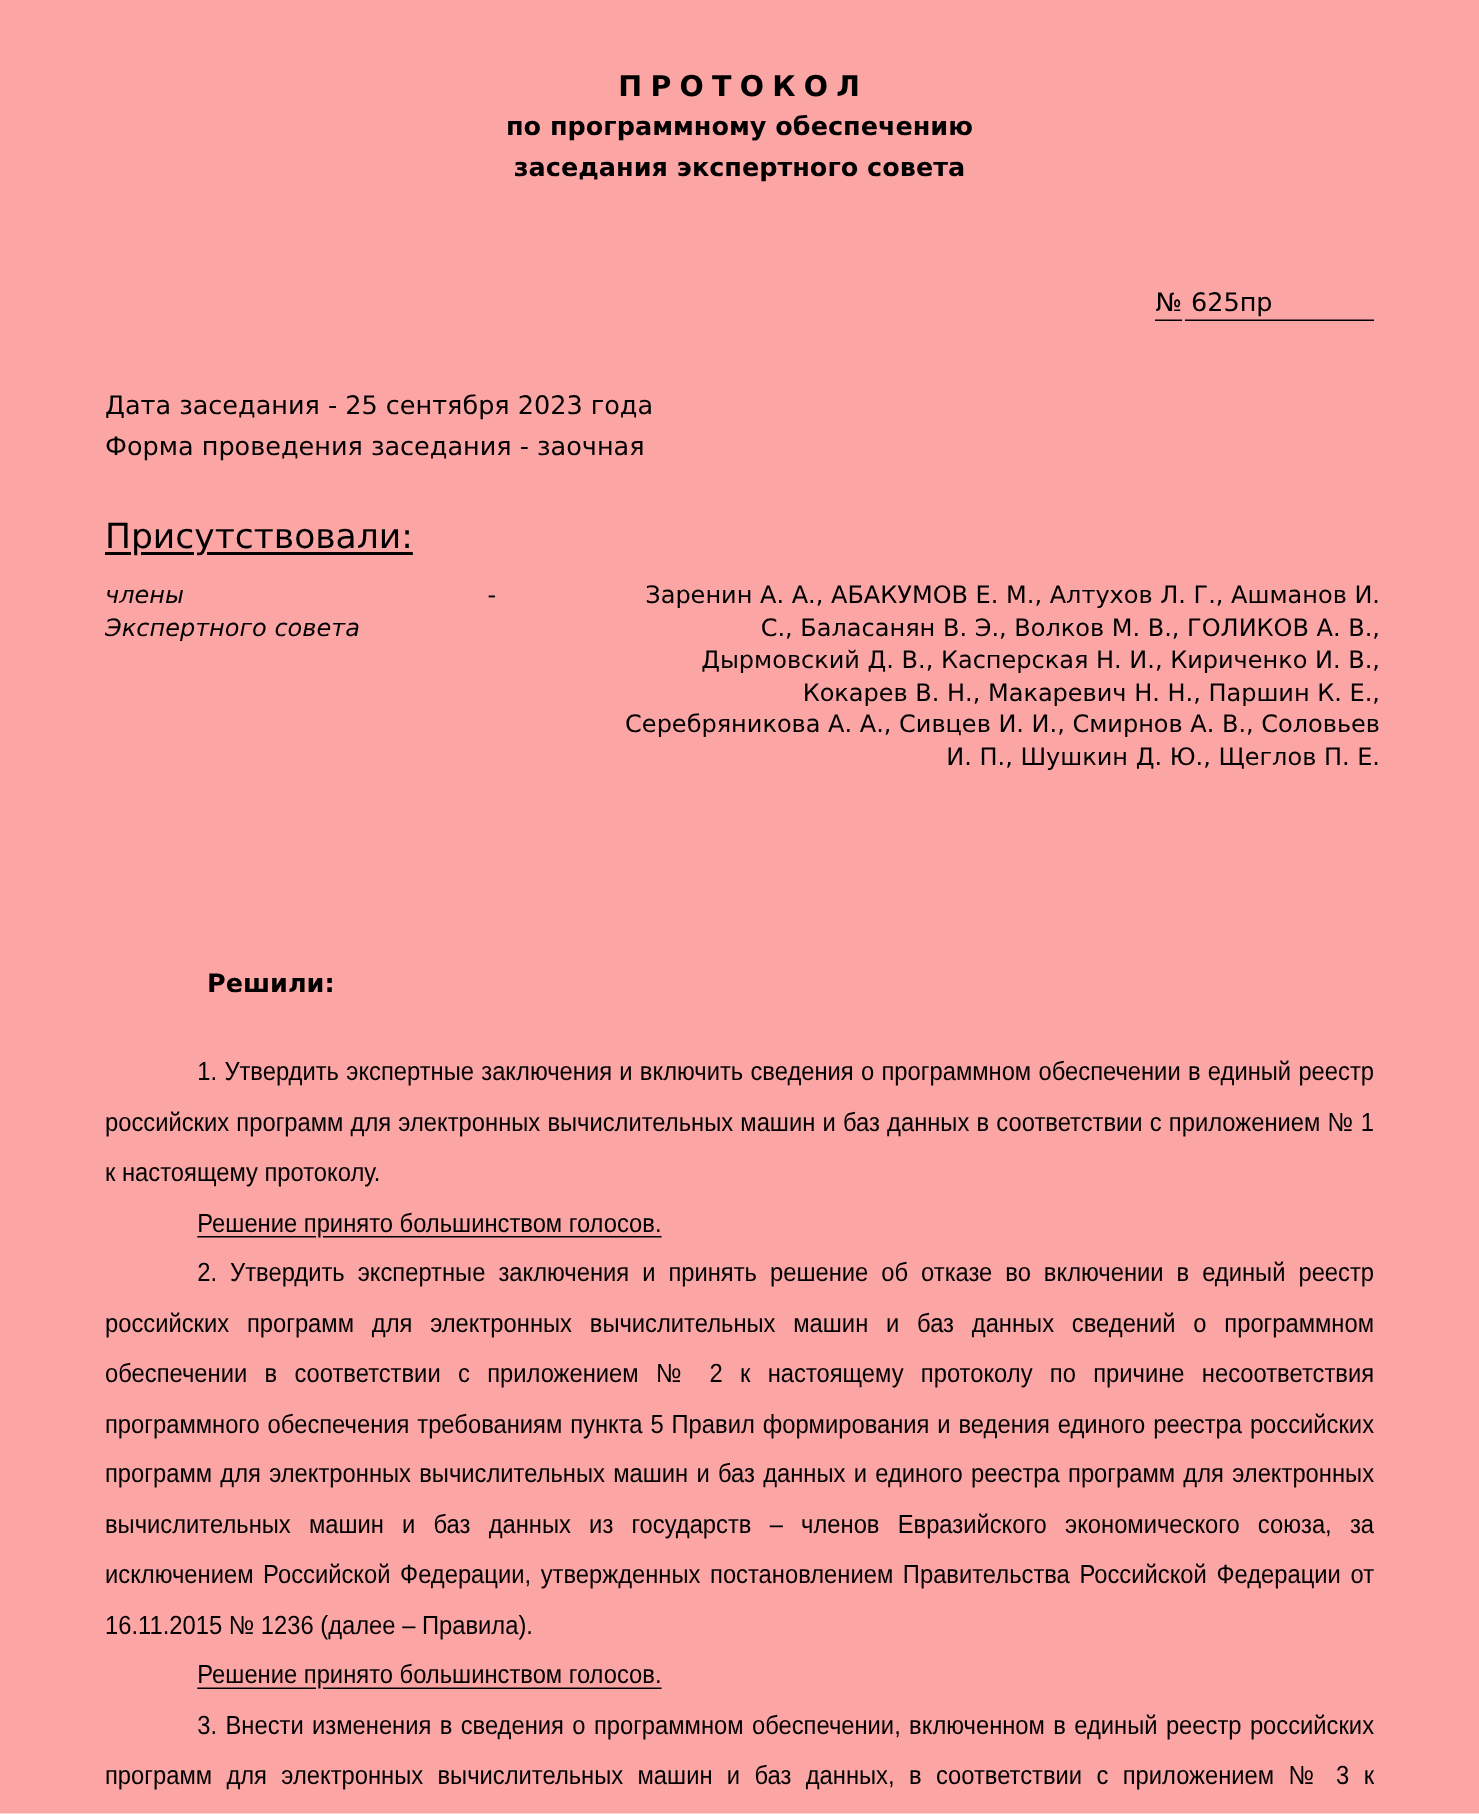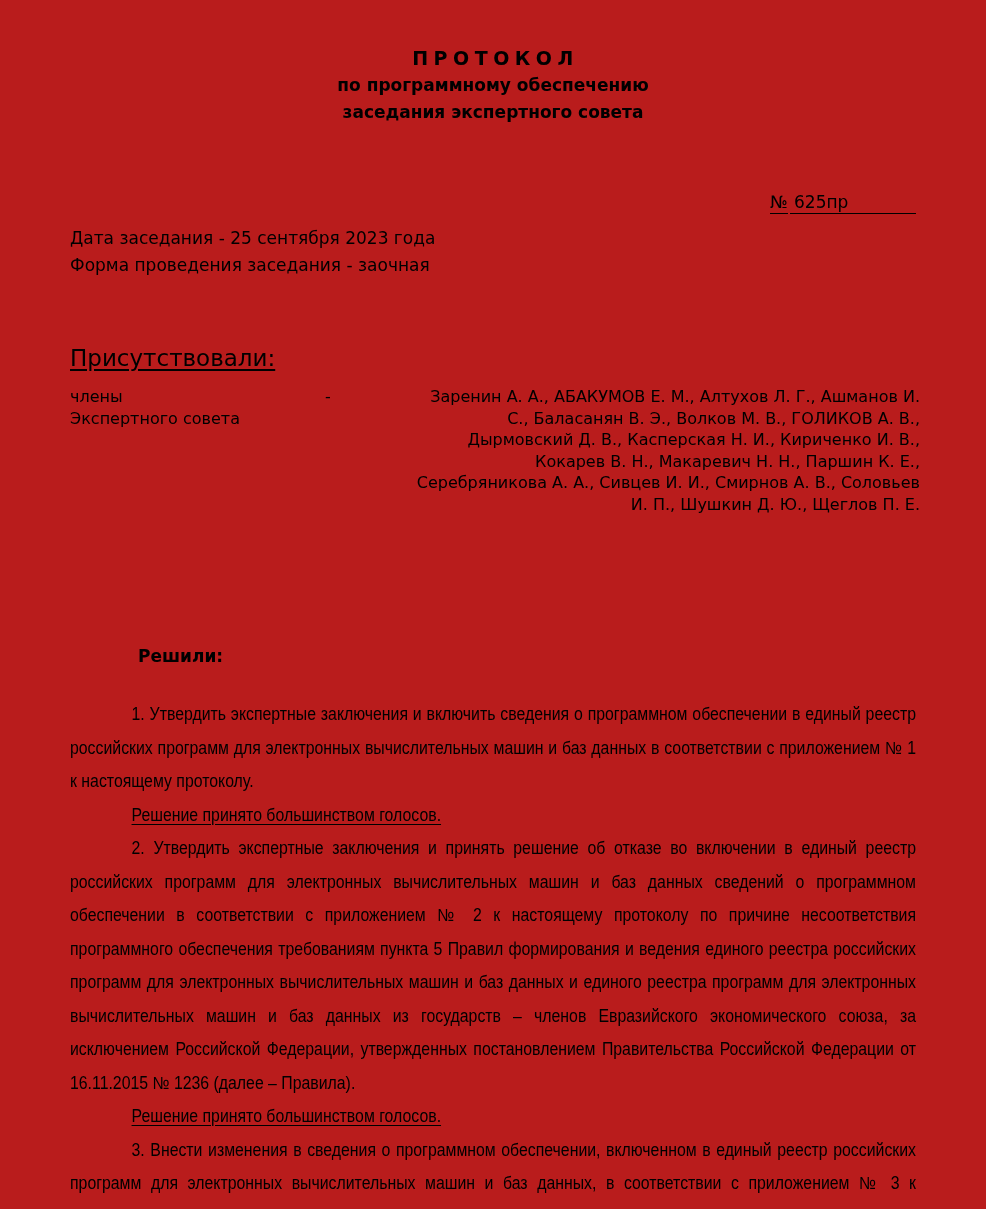--- a/index.html
+++ b/index.html
@@ -11,21 +11,21 @@
   body {
     font-family: "DejaVu Sans", sans-serif;
     color: #000000;
     -webkit-font-smoothing: none;
   }
   .page {
     position: relative;
     width: 986px;
     height: 1209px;
     margin: 0 auto;
-    background: #b91c1c;
+    background: #fca5a5;
     overflow: hidden;
     box-sizing: border-box;
   }
 
   
   .title-block {
     padding-top: 44px;
     text-align: center;
   }
   .title-main {
@@ -61,21 +61,21 @@
   .number-value-wrap {
     border-bottom: 1.5px solid #000;
     min-width: 118px;
     padding: 0 4px 1px 4px;
     margin-left: 2px;
   }
 
   
   .meta {
     position: absolute;
-    top: 225px;
+    top: 258px;
     left: 70px;
     font-size: 17px;
     line-height: 27px;
     font-family: "DejaVu Sans", sans-serif;
   }
   .meta div { white-space: nowrap; }
 
   
   .attendees-heading {
     position: absolute;
@@ -92,20 +92,21 @@
     left: 70px;
     right: 66px;
     display: flex;
     font-size: 16px;
     line-height: 21.5px;
     font-family: "DejaVu Sans", sans-serif;
   }
   .att-role {
     width: 255px;
     flex: 0 0 255px;
+    font-style: italic;
   }
   .att-role div { white-space: nowrap; }
   .att-dash {
     width: 82px;
     flex: 0 0 82px;
   }
   .att-names {
     flex: 1 1 auto;
     text-align: right;
   }

